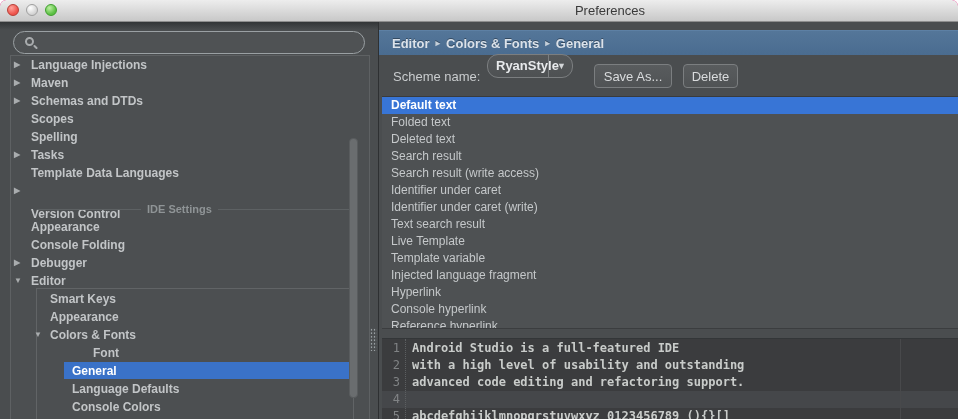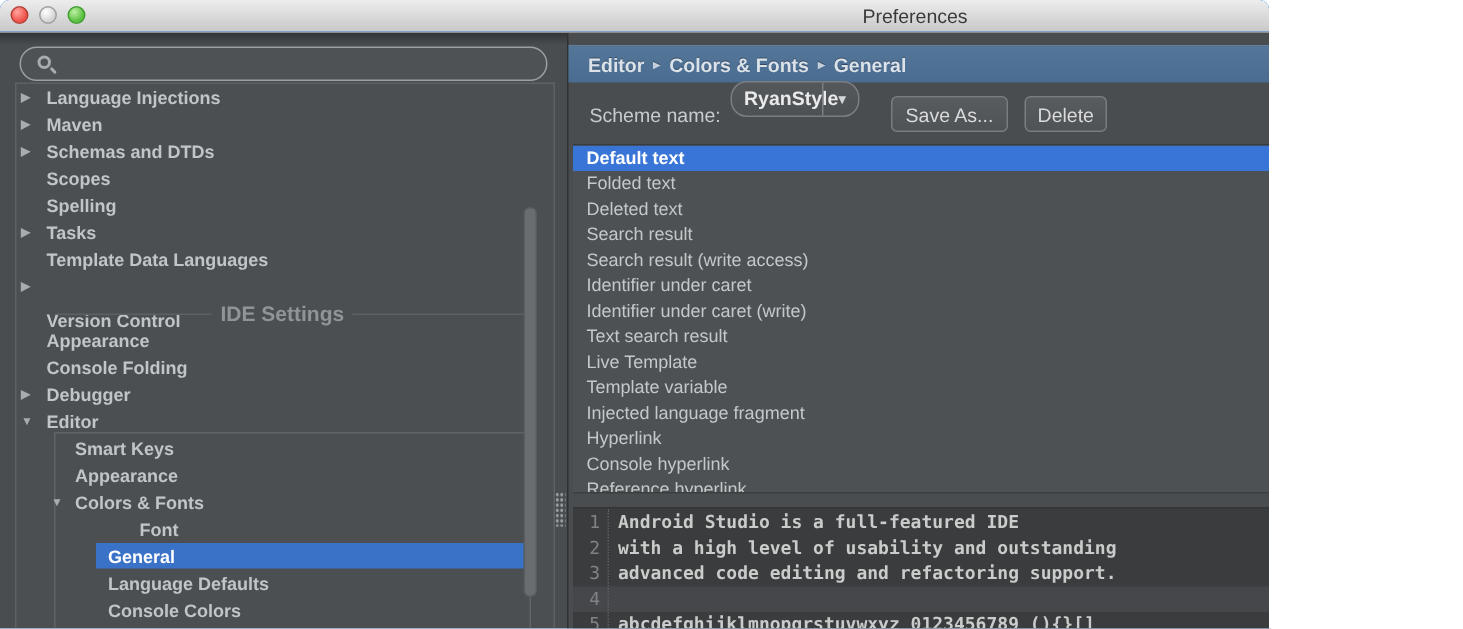--- a/index.html
+++ b/index.html
@@ -1,18 +1,18 @@
 <!DOCTYPE html>
 <html><head>
 <meta charset="utf-8">
 <style>
   html,body{margin:0;padding:0;background:#ffffff;}
   *{box-sizing:border-box;}
-  .window{position:relative;width:846px;height:419px;overflow:hidden;
-    font-family:"Liberation Sans",sans-serif;border-radius:6px 6px 0 0;background:#3b82f6;}
+  .window{position:relative;width:958px;height:419px;overflow:hidden;
+    font-family:"Liberation Sans",sans-serif;border-radius:6px 6px 0 0;background:#ec4899;}
   
   .titlebar{position:absolute;top:0;left:0;right:0;height:22px;
     background:linear-gradient(#ededed,#c8c8c8);border-bottom:1px solid #8e8e8e;
     border-radius:6px 6px 0 0;}
   .tl{position:absolute;top:4px;width:12px;height:12px;border-radius:50%;}
   .tl.close{left:7px;background:radial-gradient(circle at 35% 30%,#ffa39b,#ee544c 65%);border:1px solid #b73d35;}
   .tl.min{left:26px;background:radial-gradient(circle at 35% 30%,#ffffff,#d2d2d2 70%);border:1px solid #9f9f9f;}
   .tl.max{left:45px;background:radial-gradient(circle at 35% 30%,#bdf0a2,#5cc044 65%);border:1px solid #3f9e2e;}
   .title{position:absolute;top:0;left:610px;transform:translateX(-50%);
     line-height:21px;font-size:13px;color:#3a3a3a;}
@@ -35,21 +35,21 @@
   .tree-row{position:absolute;left:11px;width:358px;height:18px;font-size:12px;
     font-weight:700;color:#c2c5c7;line-height:18px;}
   .tree-row .hl{position:absolute;left:53px;top:0;width:290px;height:17px;background:#3a72c8;}
   .tree-row .arr{position:absolute;top:0;font-size:8px;color:#a9acae;line-height:18px;}
   .tree-row .lbl{position:absolute;top:0;line-height:18px;white-space:nowrap;}
   .tree-row.sel .lbl{color:#ffffff;}
   .tree-sep{position:absolute;left:11px;width:358px;height:18px;display:flex;align-items:center;}
   .tree-sep .line{height:1px;background:#5d6163;flex:1;}
   .tree-sep .line.l{margin-left:26px;max-width:104px;}
   .tree-sep .line.r{margin-right:16px;}
-  .tree-sep .txt{font-size:14px;font-weight:700;color:#8f9496;padding:0 6px;white-space:nowrap;}
+  .tree-sep .txt{font-size:11px;font-weight:700;color:#8f9496;padding:0 6px;white-space:nowrap;}
   .sb-thumb{position:absolute;left:349px;top:116px;width:9px;height:260px;
     background:#6a6d6f;border:1px solid #595c5e;border-radius:4px;}
   .splitter{position:absolute;left:370px;top:306px;width:7px;height:23px;
     background-image:radial-gradient(#9aa0a3 0.8px,transparent 1.1px);
     background-size:3px 3.5px;}
   
   .main{position:absolute;left:378px;top:0;right:0;bottom:0;background:#4a4d4f;
     border-left:1px solid #2e3032;}
   .breadcrumb{position:absolute;left:0;right:0;top:8px;height:25px;
     background:linear-gradient(#547699,#4a6c90);border-top:1px solid #5d80a4;

